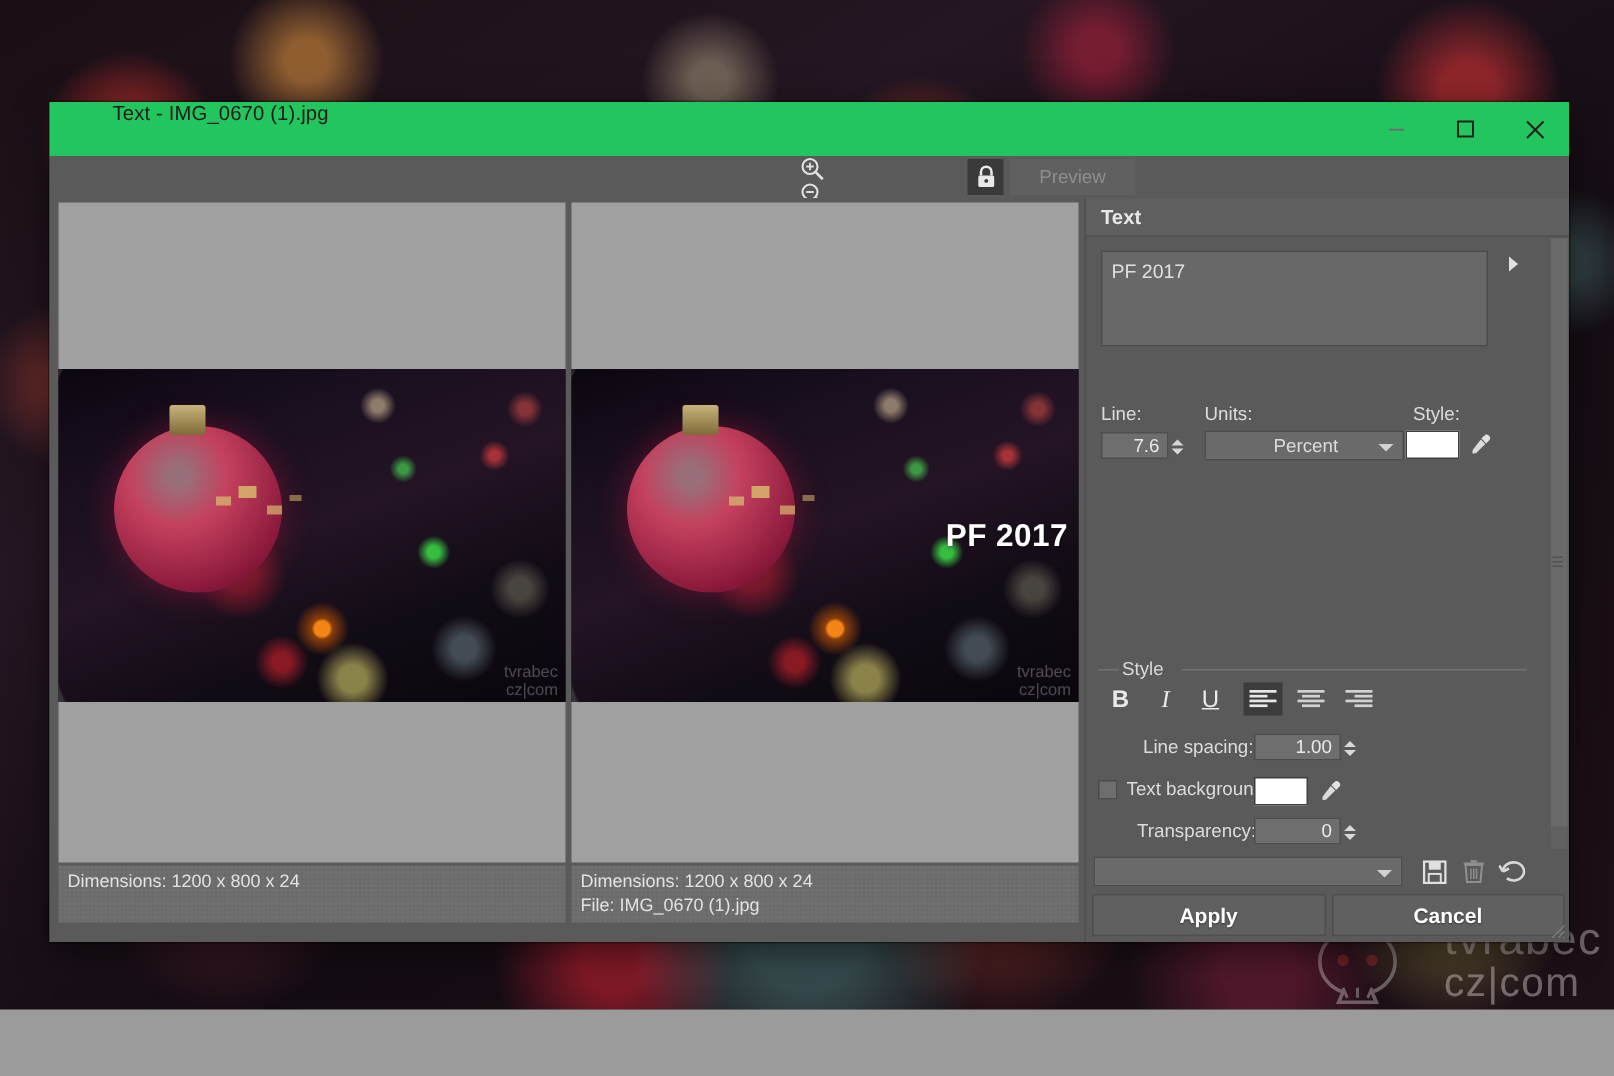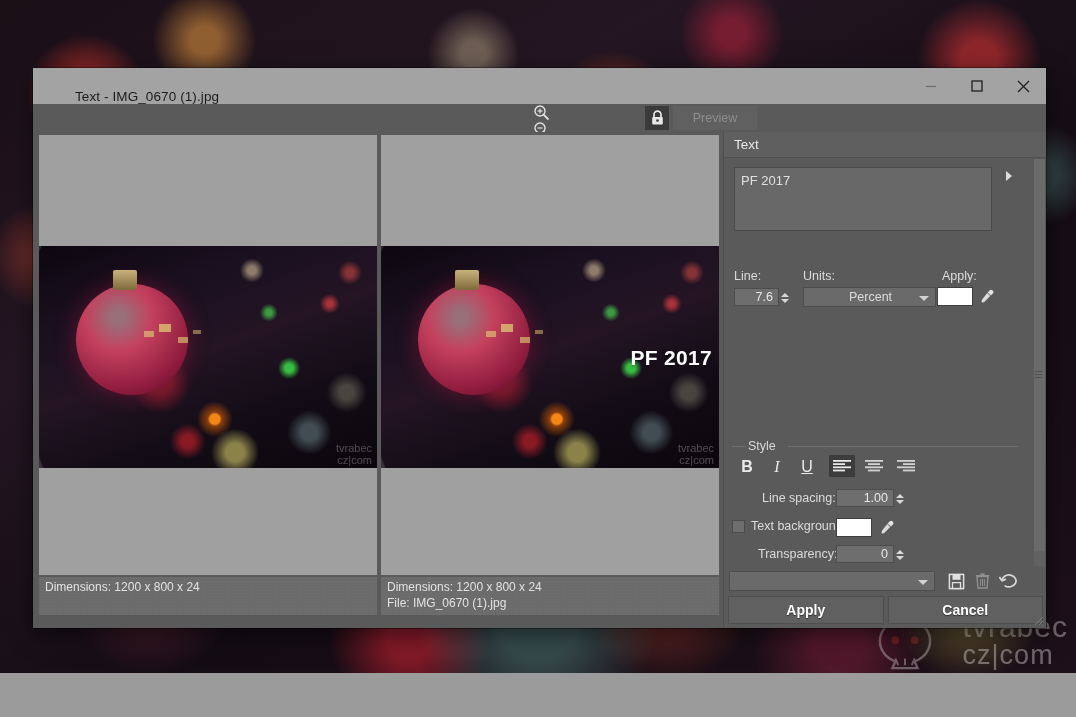--- a/index.html
+++ b/index.html
@@ -53,21 +53,21 @@
     background: #9b9b9b;
   }
 
   
   #app-window {
     position: absolute; left: 33px; top: 68px; width: 1013px; height: 560px;
     background: #5a5a5a;
     box-shadow: 0 0 0 1px rgba(0,0,0,0.35), 0 6px 22px rgba(0,0,0,0.5);
   }
   #titlebar {
-    height: 36px; background: #a3a3a3; display: flex; align-items: flex-end;
+    height: 36px; background: #22c55e; display: flex; align-items: flex-start;
     position: relative;
   }
   #title-text {
     padding-left: 42px; font-size: 13.5px; color: #1b1b1b;
     letter-spacing: 0.1px;
   }
   .winbtn {
     width: 46px; height: 36px; display: flex; align-items: center;
     justify-content: center; color: #222;
   }
@@ -172,21 +172,21 @@
     text-shadow: 0 1px 3px rgba(0,0,0,0.35);
   }
 
   
   #panel {
     width: 323px; height: 496px; background: #5a5a5a; position: relative;
     border-left: 1px solid #4e4e4e;
   }
   #panel-header {
     height: 26px; background: #5f5f5f; color: #e8e8e8;
-    font-size: 13.5px; font-weight: normal; padding: 5px 0 0 10px;
+    font-size: 13.5px; font-weight: bold; padding: 5px 0 0 10px;
     border-bottom: 1px solid #4f4f4f;
   }
   #panel-scroll {
     position: absolute; left: 0; top: 27px; width: 323px; height: 407px;
     overflow: hidden;
   }
   .dotted {
     background-image: radial-gradient(rgba(255,255,255,0.04) 1px, transparent 1px);
     background-size: 3px 3px;
   }
@@ -464,21 +464,21 @@
         <div id="text-area" class="dotted">PF 2017</div>
         <div id="text-expand">
           <svg width="10" height="12" viewBox="0 0 10 12">
             <path d="M2 1 L8 6 L2 11 Z" fill="#e0e0e0"></path>
           </svg>
         </div>
 
 
         <div style="position:absolute;left:10px;top:110px;" class="lbl">Line:</div>
         <div style="position:absolute;left:79px;top:110px;" class="lbl">Units:</div>
-        <div style="position:absolute;left:218px;top:110px;" class="lbl">Apply:</div>
+        <div style="position:absolute;left:218px;top:110px;" class="lbl">Style:</div>
 
         <div class="spin" style="position:absolute;left:10px;top:129px;width:45px;">
           <span>7.6</span>
           <span class="spin-btns">
             <i class="sp-up"></i>
             <i class="sp-dn"></i>
           </span>
         </div>
 
         <div style="position:absolute;left:79px;top:128px;width:133px;height:20px;background:#6a6a6a;border:1px solid #4d4d4d;">

